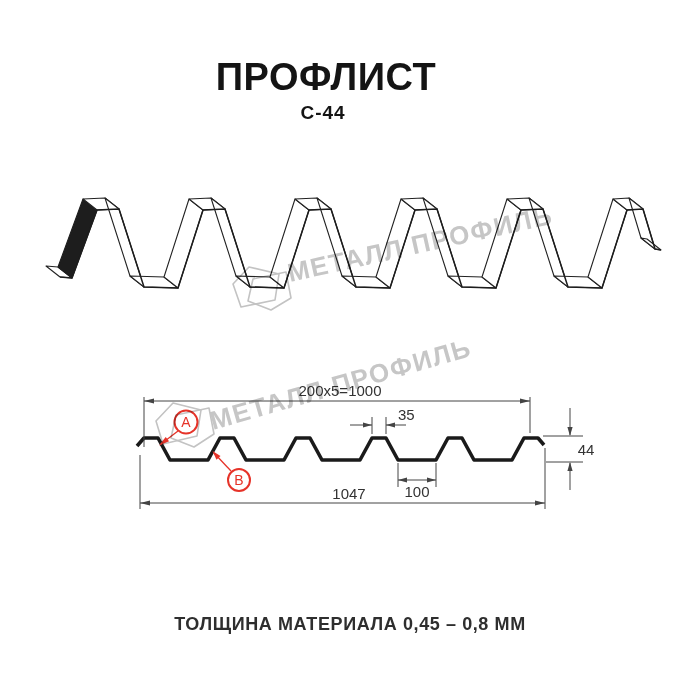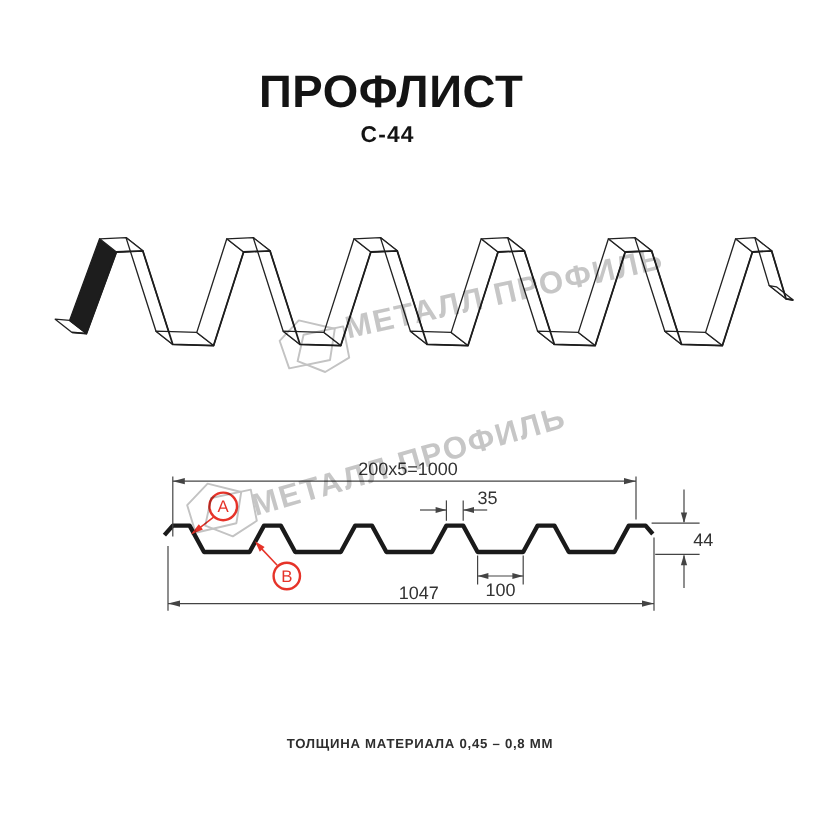--- a/index.html
+++ b/index.html
@@ -10,21 +10,21 @@
   .title{
     position:absolute;top:56px;left:0;width:652px;text-align:center;
     font-size:38px;font-weight:bold;letter-spacing:.5px;color:#141414;
   }
   .subtitle{
     position:absolute;top:102px;left:0;width:646px;text-align:center;
     font-size:19px;font-weight:bold;letter-spacing:1px;color:#141414;
   }
   .footer{
     position:absolute;top:614px;left:0;width:700px;text-align:center;
-    font-size:11px;font-weight:bold;letter-spacing:.6px;color:#2e2e2e;
+    font-size:18px;font-weight:bold;letter-spacing:.6px;color:#2e2e2e;
   }
   svg{position:absolute;top:0;left:0;}
   .f{fill:#ffffff;stroke:#222222;stroke-width:1.1;stroke-linejoin:round;}
   .fd{fill:#1d1d1d;stroke:#1d1d1d;stroke-width:1.1;stroke-linejoin:round;}
   .fl{fill:none;stroke:#1d1d1d;stroke-width:1.5;stroke-linejoin:round;}
   .prof{fill:none;stroke:#1a1a1a;stroke-width:3.6;stroke-linejoin:round;}
   .dim{stroke:#444444;stroke-width:1;fill:none;}
   .ah{fill:#444444;stroke:none;}
   .dimtxt{fill:#333333;font-size:15px;font-family:"Liberation Sans",sans-serif;}
   .red{stroke:#e63329;fill:none;}

